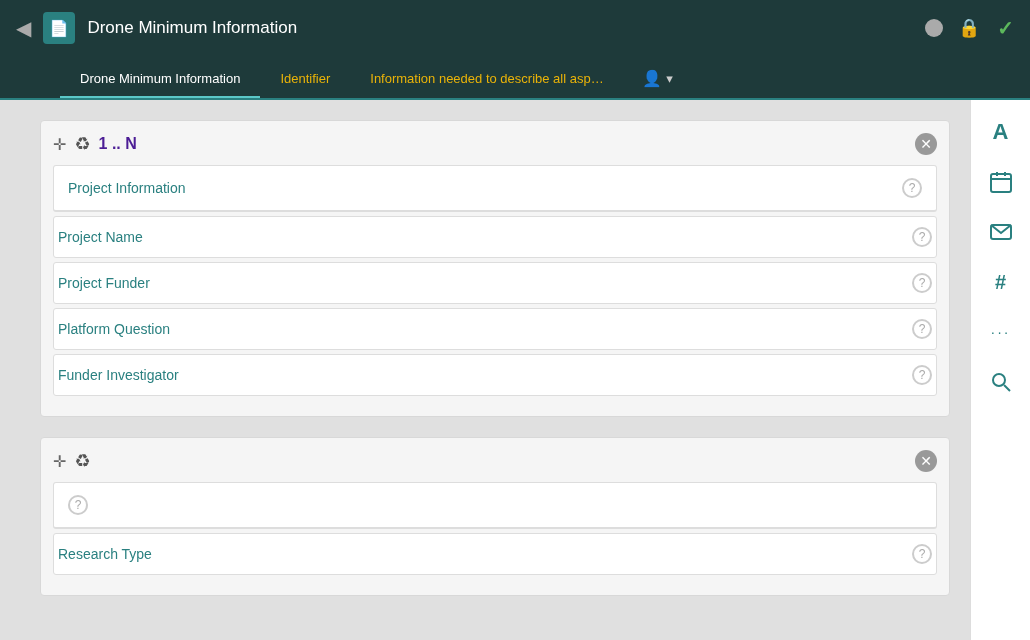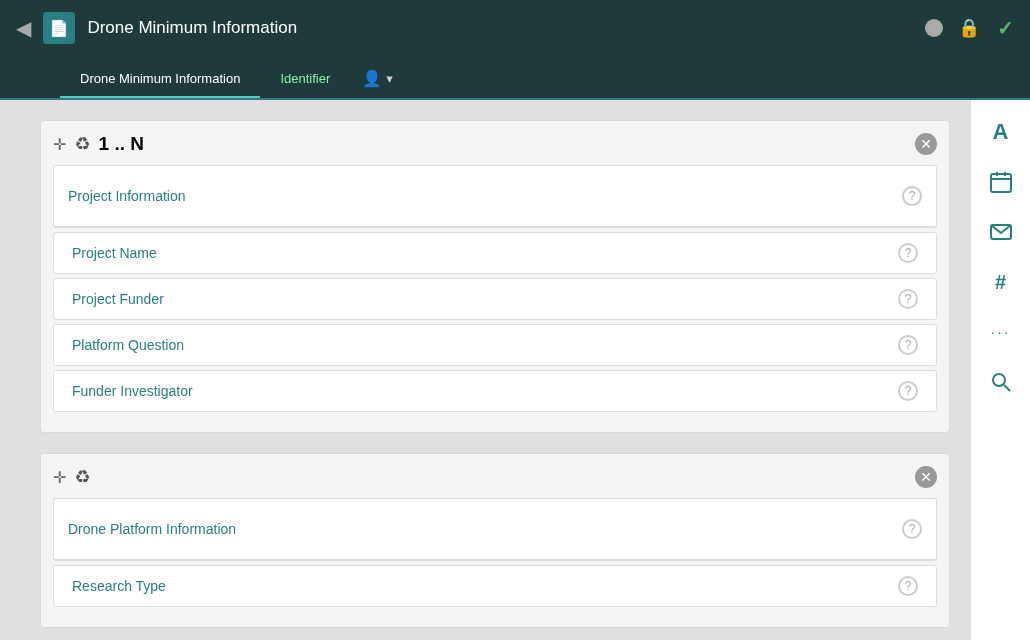--- a/index.html
+++ b/index.html
@@ -56,21 +56,21 @@
       background: #1e3a3a;
       height: 44px;
       display: flex;
       align-items: flex-end;
       padding: 0 60px;
       gap: 0;
       border-bottom: 2px solid #2a8080;
     }
     .tab-item {
       padding: 8px 20px 10px;
-      color: #86efac;
+      color: #eab308;
       font-size: 13px;
       cursor: pointer;
       border-bottom: 2px solid transparent;
       white-space: nowrap;
       overflow: hidden;
       text-overflow: ellipsis;
       max-width: 240px;
     }
     .tab-item.active {
       color: white;
@@ -113,48 +113,48 @@
     .drag-handle {
       color: #666;
       font-size: 16px;
       cursor: grab;
     }
     .group-icon {
       color: #555;
       font-size: 18px;
     }
     .multiplicity-label {
-      color: #000000;
-      font-size: 19px;
+      color: #4c1d95;
+      font-size: 16px;
       font-weight: 600;
     }
     .section-close {
       margin-left: auto;
       width: 22px; height: 22px;
       background: #999;
       border-radius: 50%;
       display: flex; align-items: center; justify-content: center;
       color: white; font-size: 14px; cursor: pointer;
     }
 
     
     .field-row {
       background: white;
       border: 1px solid #ddd;
       border-radius: 3px;
-      padding: 10px 18px;
+      padding: 10px 4px;
       display: flex;
       align-items: center;
       justify-content: space-between;
       margin-bottom: 4px;
     }
     .field-row.header-row {
       background: white;
       border-bottom: 2px solid #ddd;
-      padding: 20px 14px;
+      padding: 12px 14px;
     }
     .field-label {
       color: #2a8080;
       font-size: 14px;
     }
     .field-help-circle {
       width: 20px; height: 20px;
       border-radius: 50%;
       border: 2px solid #ccc;
       display: flex; align-items: center; justify-content: center;
@@ -192,20 +192,21 @@
   <div class="top-bar-actions">
     <span class="circle-icon"></span>
     <span class="lock-icon">🔒</span>
     <span class="check-icon" style="color:#5cb85c;font-size:20px;font-weight:bold;">✓</span>
   </div>
 </div>
 
 <div class="tab-bar">
   <div class="tab-item active">Drone Minimum Information</div>
   <div class="tab-item">Identifier</div>
+  <div class="tab-item" style="max-width:280px;">Information needed to describe all aspects of</div>
   <div class="tab-dropdown">
     <span style="font-size:16px;">👤</span>
     <span>▾</span>
   </div>
 </div>
 
 <div class="main-content">
   <div class="center-area">
 
     <div class="section-card">
@@ -240,21 +241,20 @@
     </div>
 
     <div class="section-card">
       <div class="section-header">
         <span class="drag-handle">✛</span>
         <span class="group-icon">♻</span>
         <div class="section-close">✕</div>
       </div>
 
       <div class="field-row header-row">
-        <span class="field-label">Drone Platform Information</span>
         <div class="field-help-circle">?</div>
       </div>
 
       <div class="field-row">
         <span class="field-label">Research Type</span>
         <div class="field-help-circle">?</div>
       </div>
     </div>
 
   </div>

